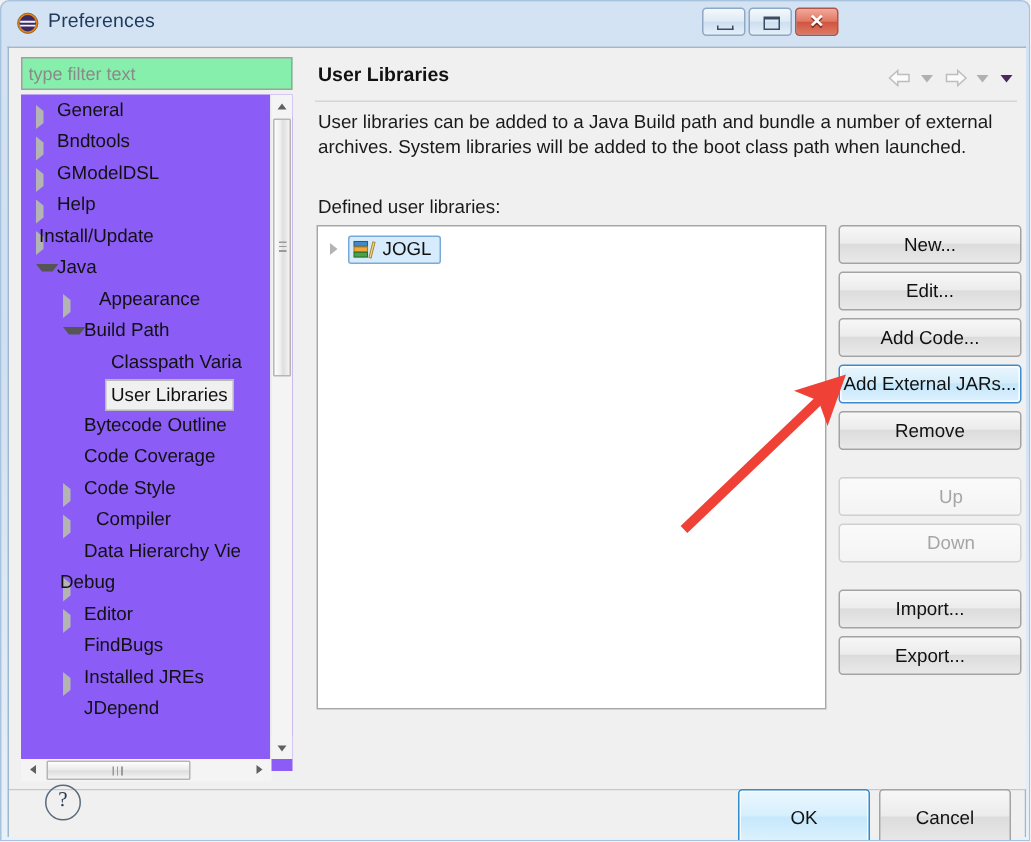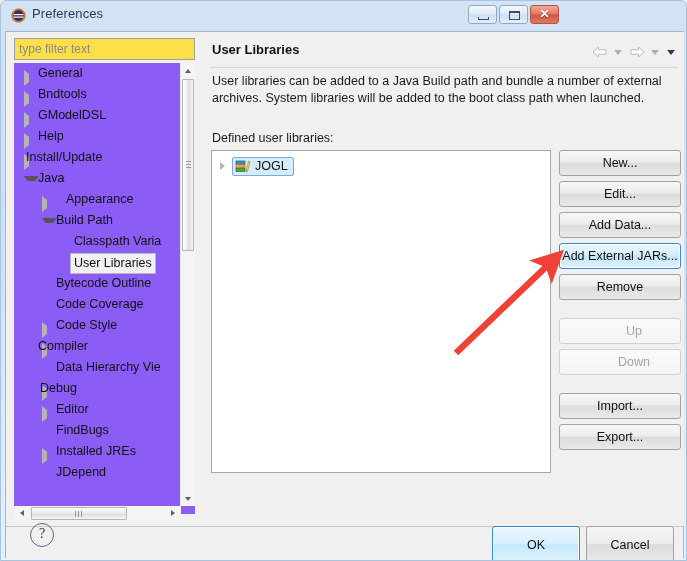--- a/index.html
+++ b/index.html
@@ -107,21 +107,21 @@
     border-bottom: none;
   }
 
   
   .filter-input {
     position: absolute;
     left: 8px; top: 6px;
     width: 181px; height: 22px;
     box-sizing: border-box;
     border: 1px solid #a0a0a0;
-    background: #fde047;
+    background: #86efac;
     font-family: "Liberation Sans", sans-serif;
     font-size: 12px;
     color: #777777;
     padding: 0 4px;
     outline: none;
   }
   .filter-input::placeholder { color: #8a8a8a; opacity: 1; }
 
   .tree-pane {
     position: absolute;
@@ -538,21 +538,21 @@
             </div>
             <div class="tree-row">
               <span class="tree-label" style="left: 42px;">Code Coverage</span>
             </div>
             <div class="tree-row">
               <span class="tw tw-collapsed" style="left: 28px;"></span>
               <span class="tree-label" style="left: 42px;">Code Style</span>
             </div>
             <div class="tree-row">
               <span class="tw tw-collapsed" style="left: 28px;"></span>
-              <span class="tree-label" style="left: 24px;">Compiler</span>
+              <span class="tree-label" style="left: 50px;">Compiler</span>
             </div>
             <div class="tree-row">
               <span class="tree-label" style="left: 42px;">Data Hierarchy Vie</span>
             </div>
             <div class="tree-row">
               <span class="tw tw-collapsed" style="left: 28px;"></span>
               <span class="tree-label" style="left: 26px;">Debug</span>
             </div>
             <div class="tree-row">
               <span class="tw tw-collapsed" style="left: 28px;"></span>
@@ -638,21 +638,21 @@
                 <path d="M11 13.6 L13.6 3.2 L15 3.6 L12.4 14 Z" fill="#f6d98a" stroke="#a98a36" stroke-width="0.7"></path>
               </svg>
               <span class="lib-name">JOGL</span>
             </span>
           </div>
         </div>
 
         <div class="btn-col" id="btn-col">
             <button class="btn">New...</button>
             <button class="btn">Edit...</button>
-            <button class="btn">Add Data...</button>
+            <button class="btn">Add Code...</button>
             <button class="btn focused">Add External JARs...</button>
             <button class="btn">Remove</button>
             <div class="btn-gap"></div>
             <button class="btn disabled">Up</button>
             <button class="btn disabled">Down</button>
             <div class="btn-gap"></div>
             <button class="btn">Import...</button>
             <button class="btn">Export...</button>
           </div>
       </div>

